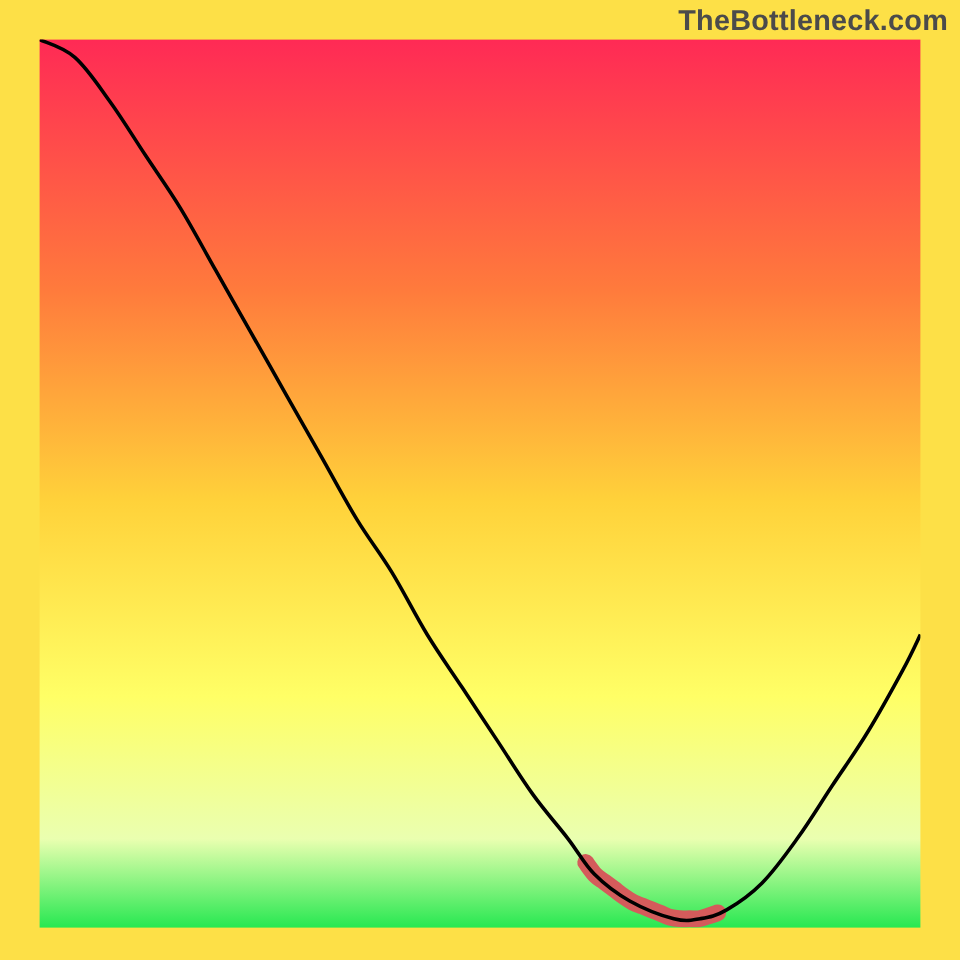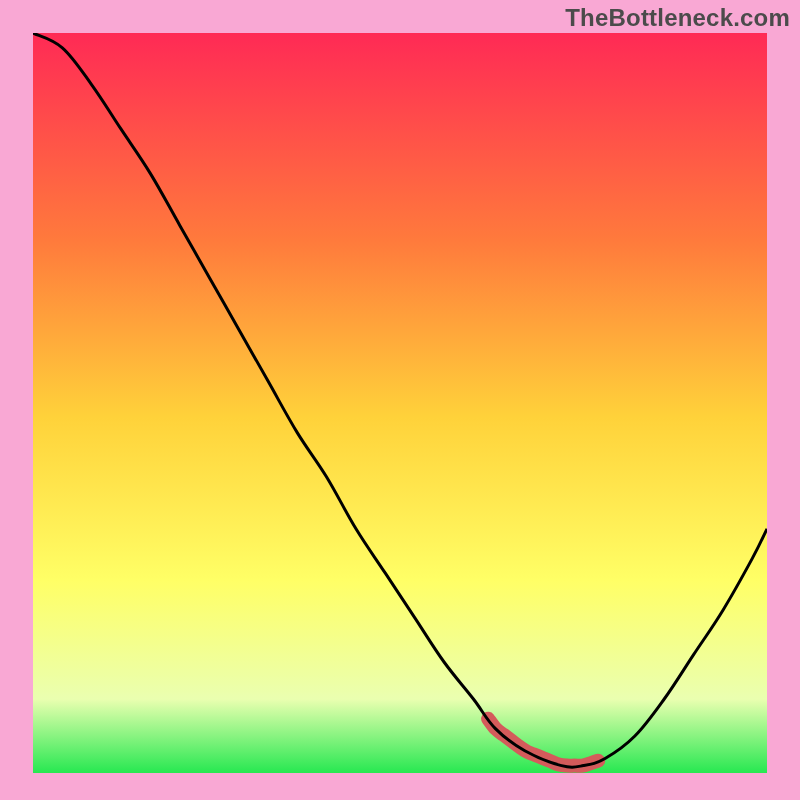--- a/index.html
+++ b/index.html
@@ -8,21 +8,21 @@
     width: 800px;
     height: 800px;
     background: #000;
     overflow: hidden;
     font-family: Arial, Helvetica, sans-serif;
   }
   .stage {
     position: relative;
     width: 800px;
     height: 800px;
-    background: #f9a8d4;
+    background: #fde047;
   }
   .watermark {
     position: absolute;
     top: 4px;
     right: 10px;
     color: #4b4b4b;
     font-size: 24px;
     font-weight: 600;
     letter-spacing: 0.2px;
     z-index: 5;

